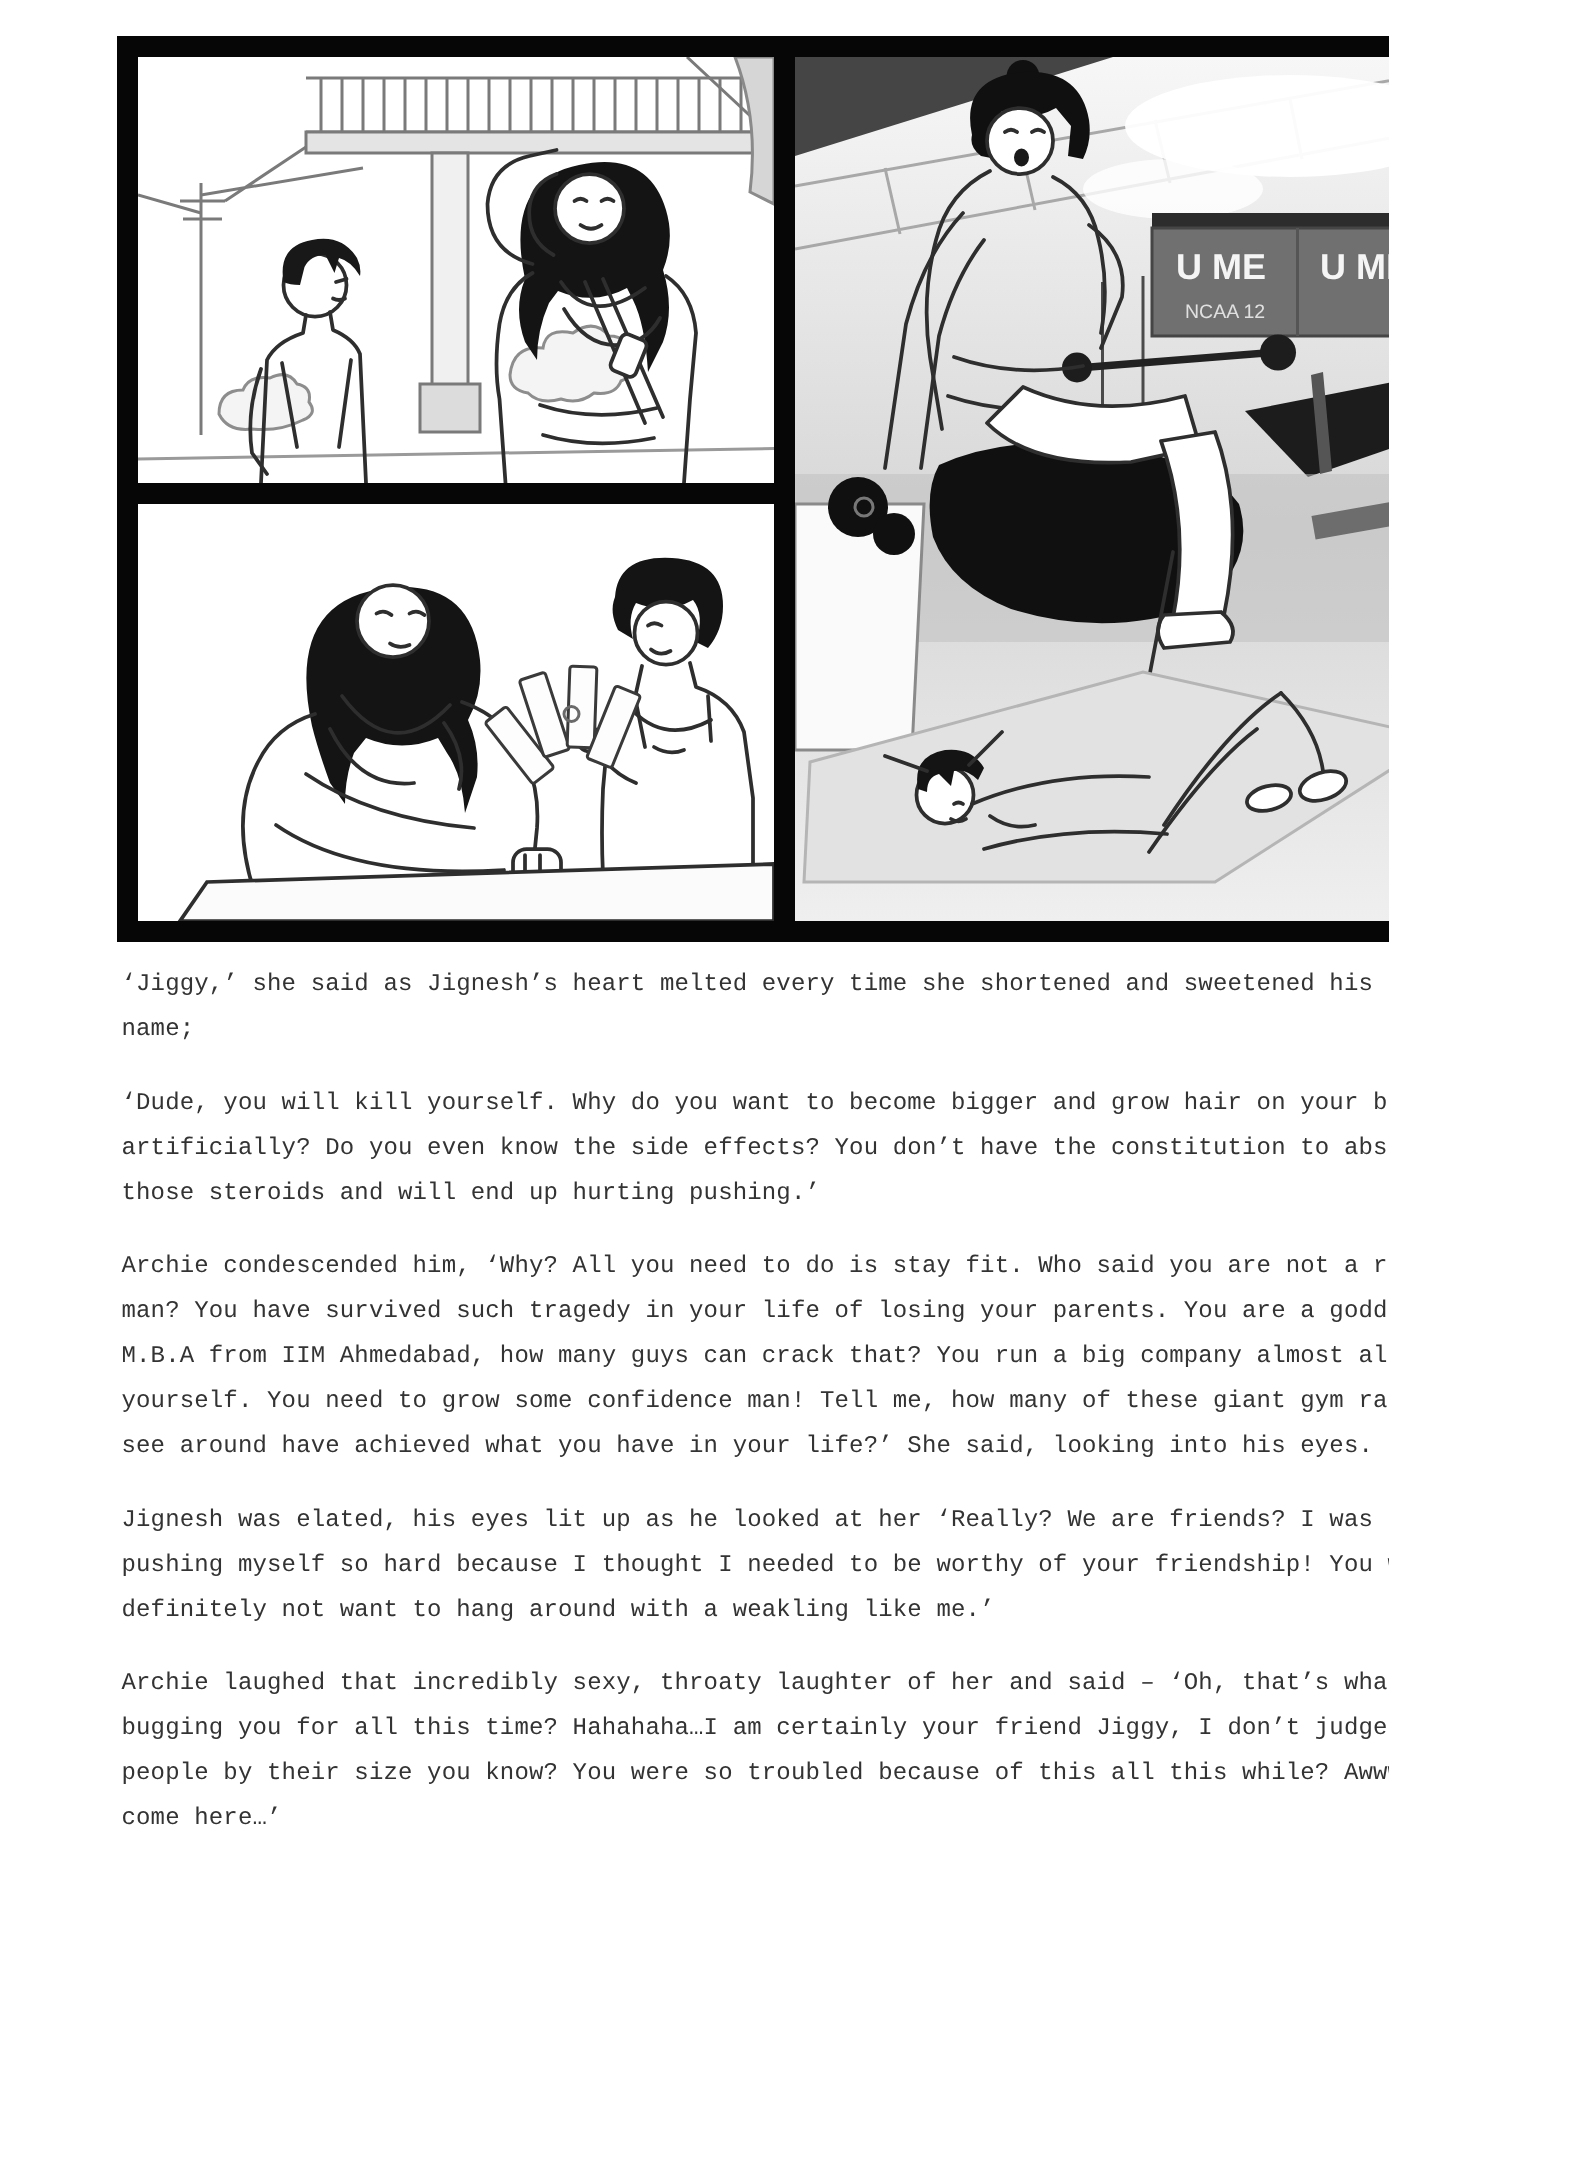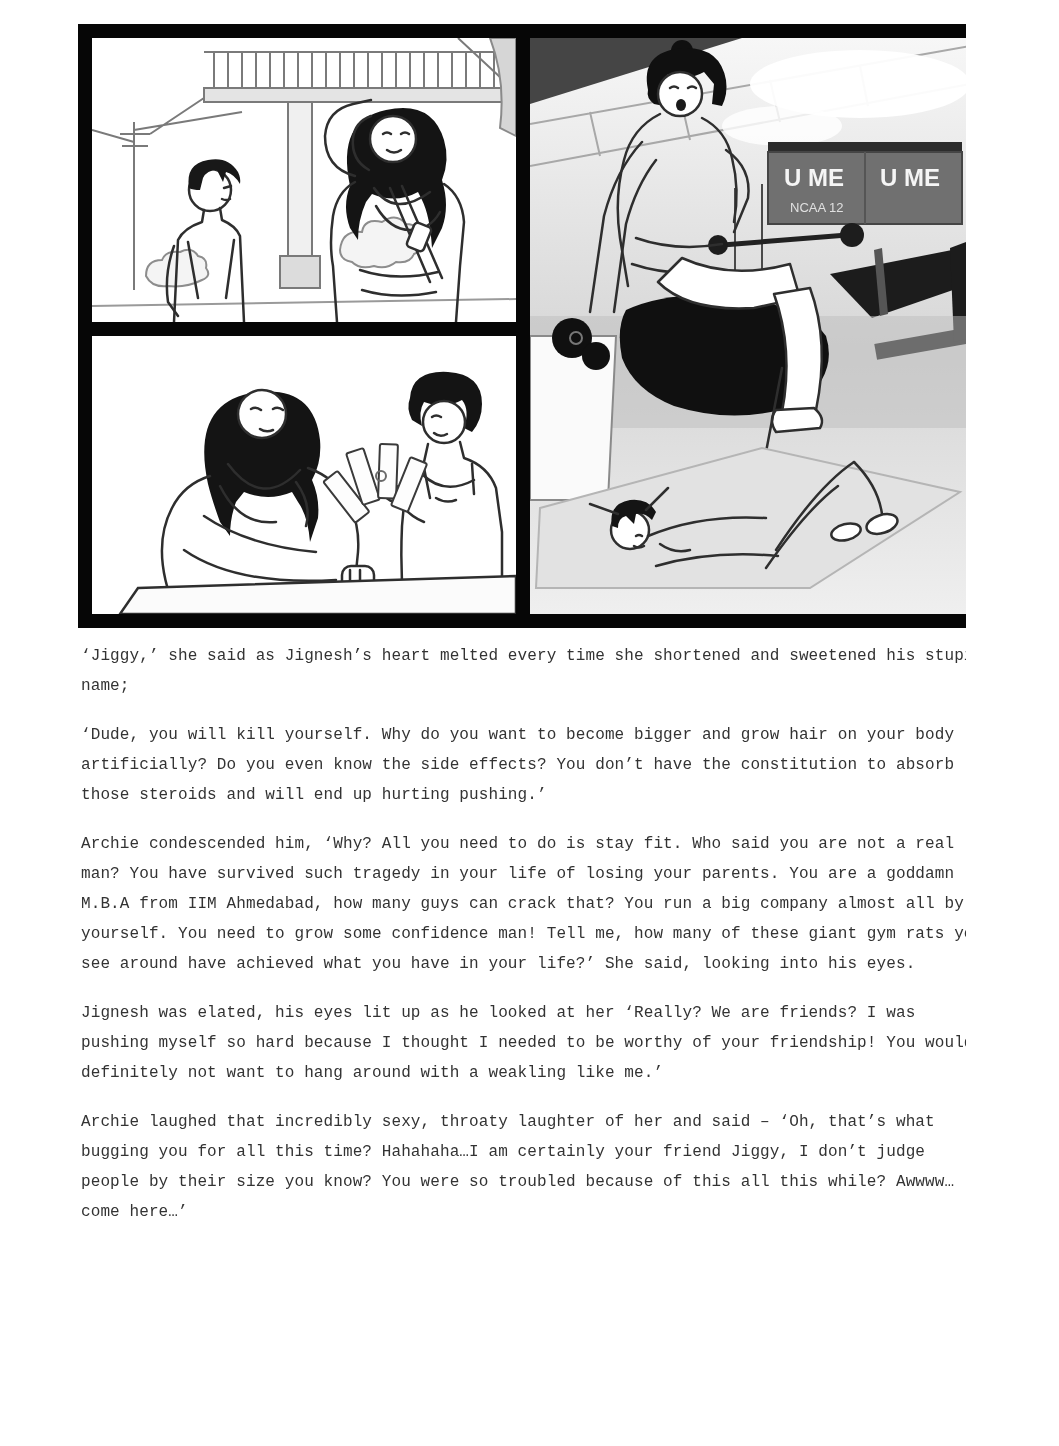--- a/index.html
+++ b/index.html
@@ -2,21 +2,20 @@
 <html><head>
 <meta charset="utf-8">
 <style>
   html,body{margin:0;padding:0;background:#ffffff;}
   .page{
     position:relative;
     width:926px;height:1446px;
     background:#ffffff;
     font-family:"Liberation Sans","DejaVu Sans",sans-serif;
     overflow:hidden;
-    padding-left:40px;
   }
   
   .comic-block{
     position:absolute;left:78px;top:24px;
     width:906px;height:604px;
     background:#060606;
   }
   .panel{position:absolute;background:#ffffff;overflow:hidden;}
   .panel svg{display:block;width:100%;height:100%;}
   .panel-a{left:14px;top:14px;width:424px;height:284px;}

